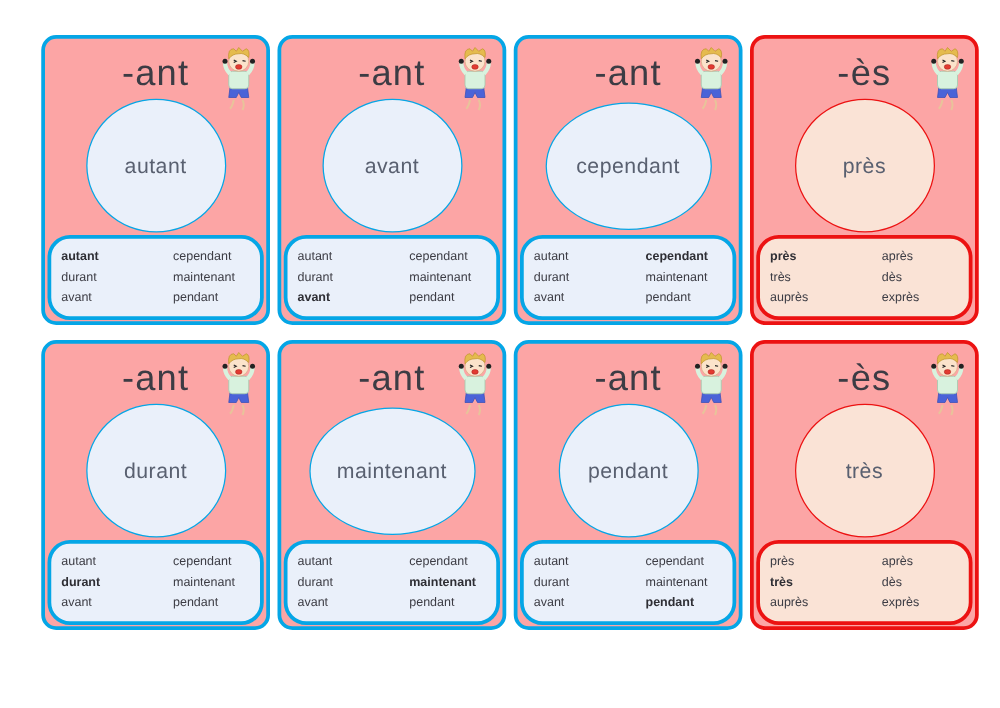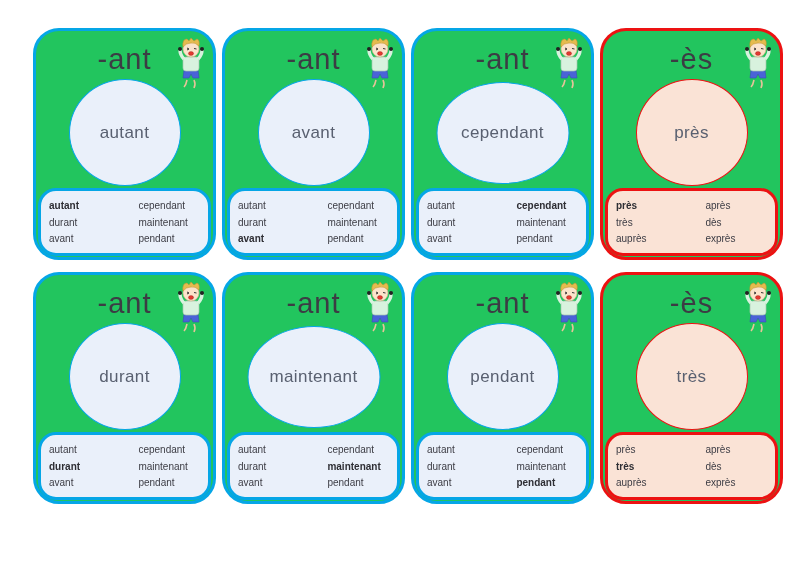--- a/index.html
+++ b/index.html
@@ -7,22 +7,22 @@
   .page {
     position:relative; width:800px; height:566px; background:#fff;
     font-family:"Liberation Sans", sans-serif; overflow:hidden;
   }
   .board {
     position:absolute; left:33px; top:28px;
     display:grid; grid-template-columns:repeat(4,183px);
     grid-auto-rows:232px; column-gap:6px; row-gap:12px;
   }
   .card {
-    position:relative; background:#22c55e;
-    border:3.5px solid var(--blue); border-radius:26px;
+    position:relative; background:#fca5a5;
+    border:3.5px solid var(--blue); border-radius:12px;
   }
   .card.red { border-color:var(--red); }
   .card-title {
     margin-top:13px; text-align:center;
     font-size:29px; font-weight:300; letter-spacing:1px;
     color:#3c3c44; line-height:1.05;
   }
   .boy { position:absolute; top:6px; right:3px; width:38px; height:52px; }
   .circle {
     position:absolute; top:48px; left:50%; transform:translateX(-50%);

